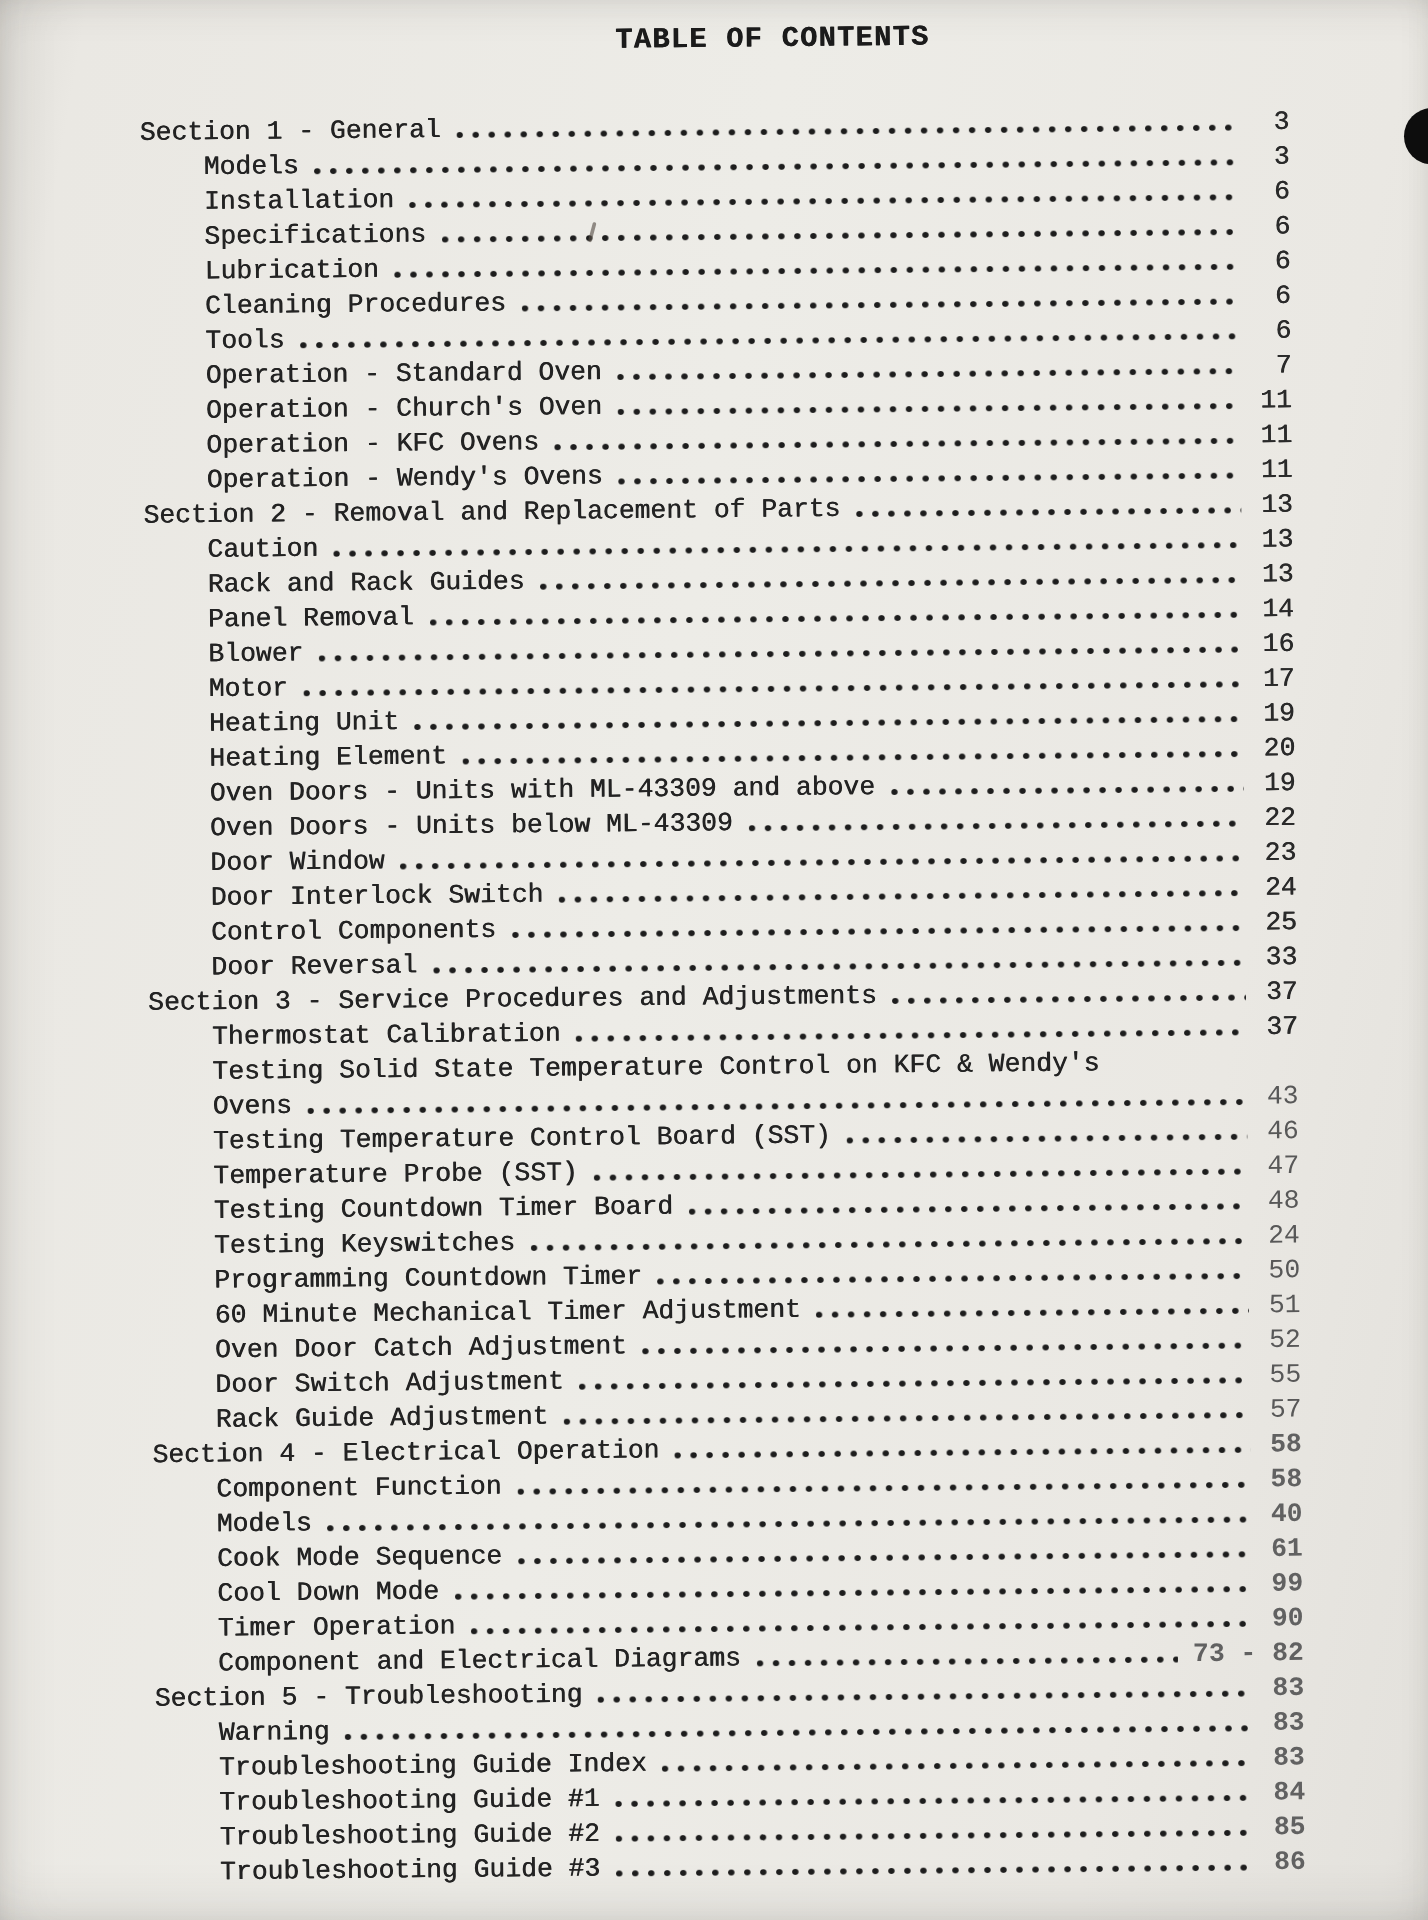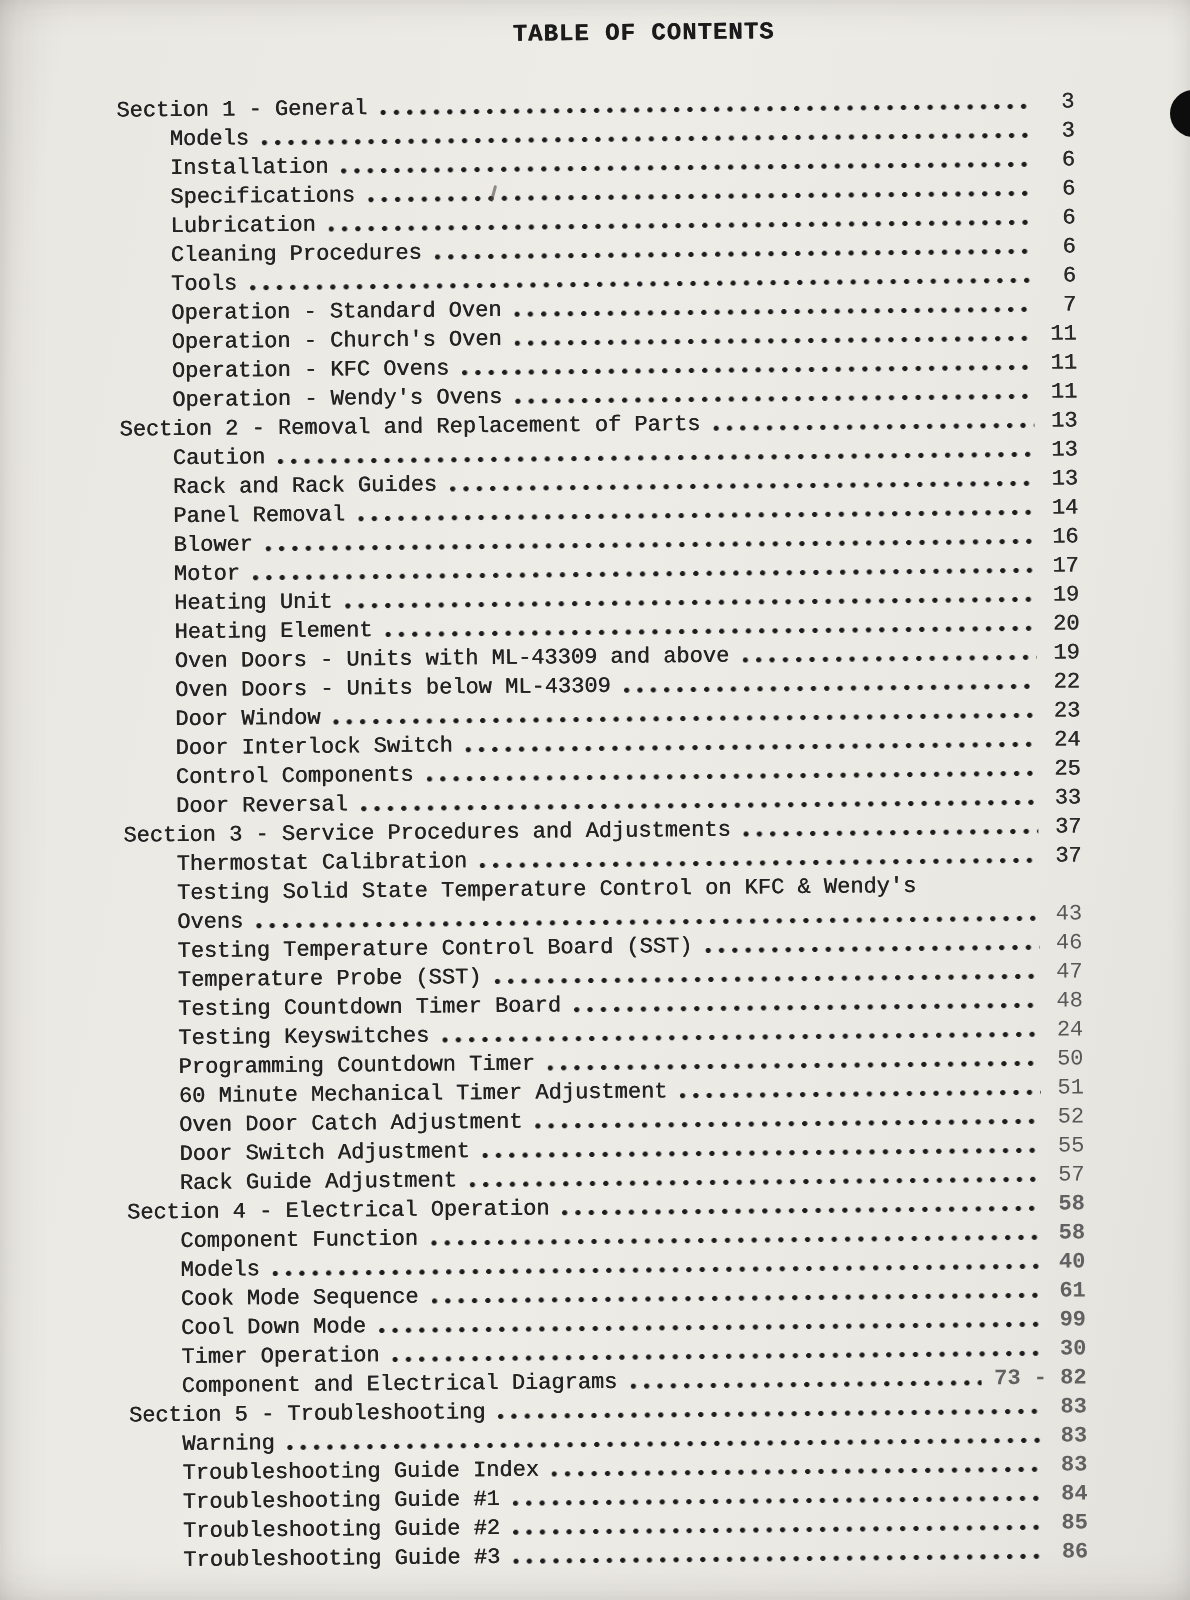--- a/index.html
+++ b/index.html
@@ -287,21 +287,21 @@
     <span class="pagenum">61</span>
   </div>
         <div class="row indent">
     <span class="label">Cool Down Mode</span>
     <span class="leader"></span>
     <span class="pagenum">99</span>
   </div>
         <div class="row indent">
     <span class="label">Timer Operation</span>
     <span class="leader"></span>
-    <span class="pagenum">30</span>
+    <span class="pagenum">90</span>
   </div>
         <div class="row indent">
     <span class="label">Component and Electrical Diagrams</span>
     <span class="leader"></span>
     <span class="pagenum">73 - 82</span>
   </div>
         <div class="row">
     <span class="label">Section 5 - Troubleshooting</span>
     <span class="leader"></span>
     <span class="pagenum">83</span>

